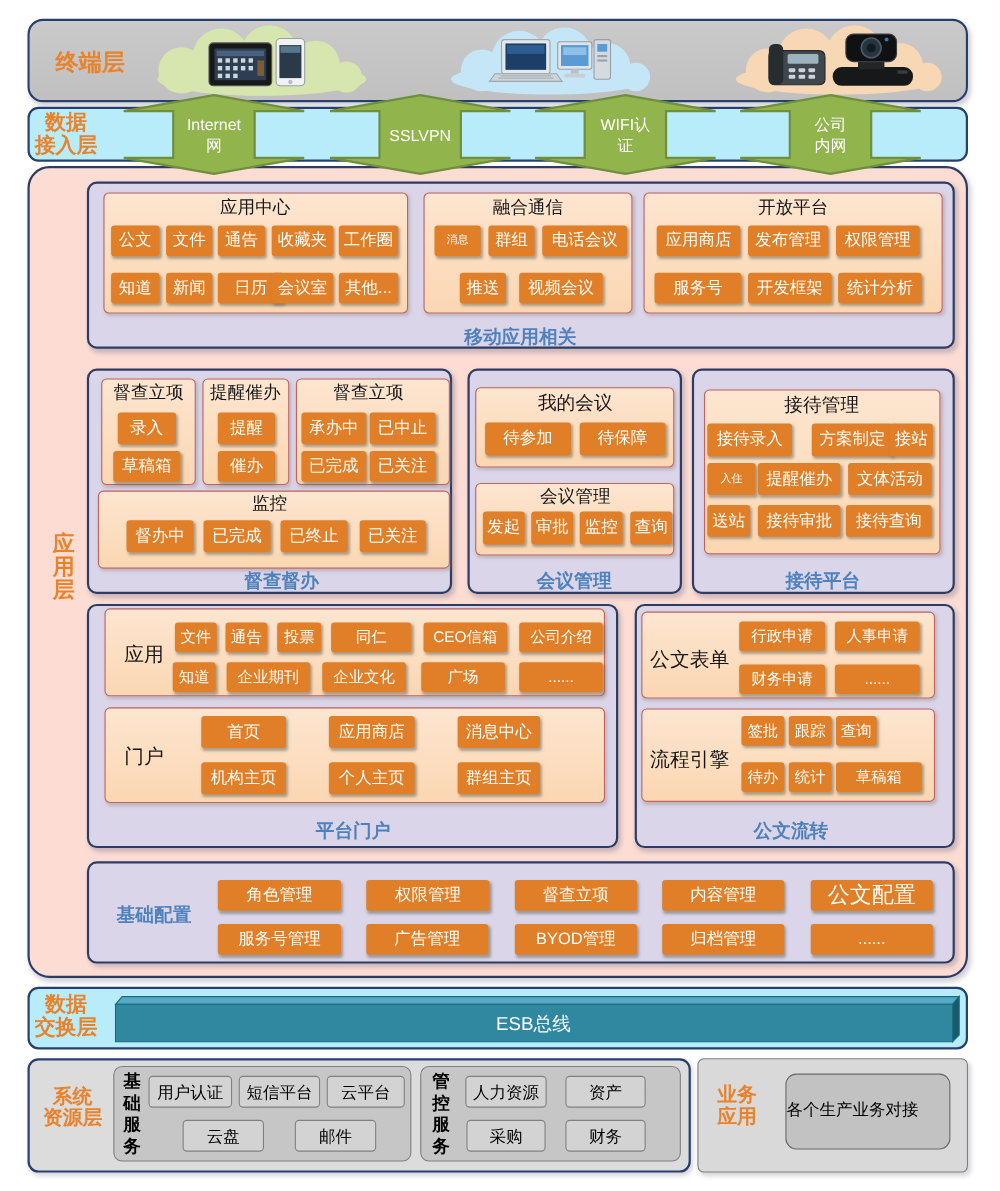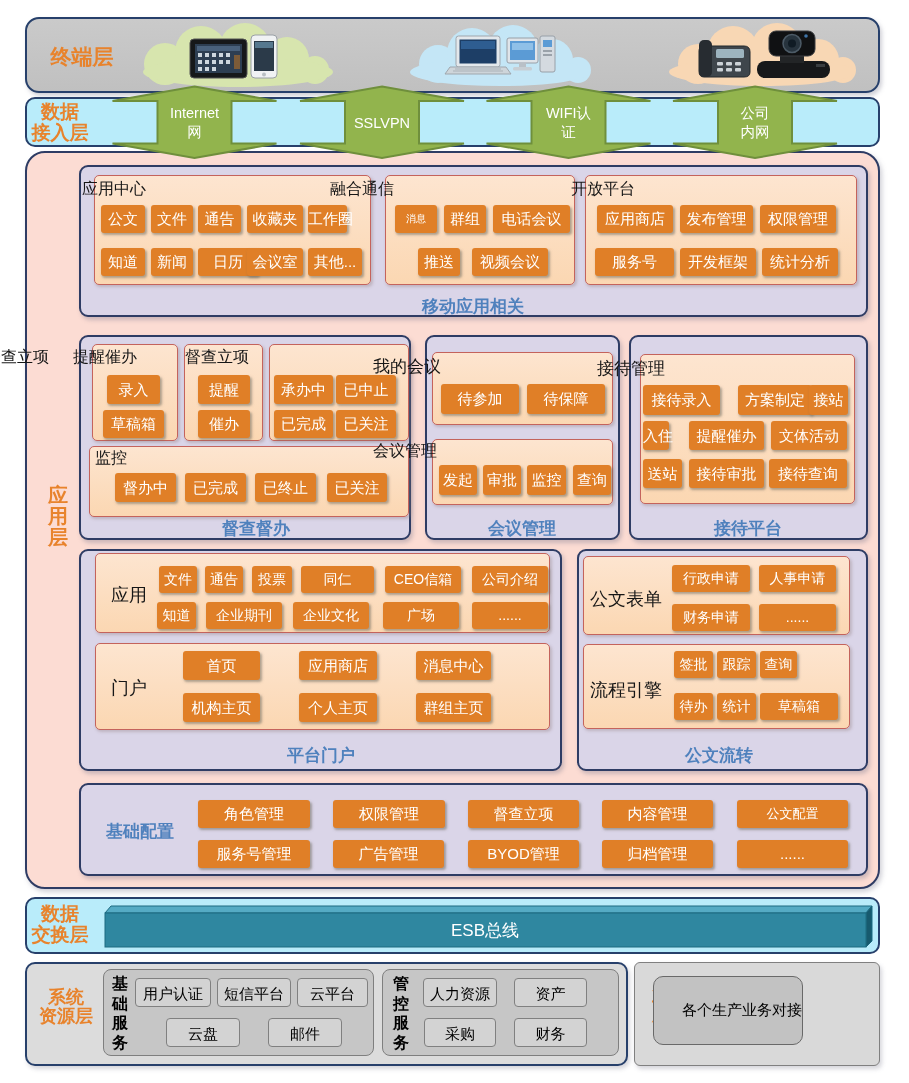--- a/index.html
+++ b/index.html
@@ -1,19 +1,19 @@
 <!DOCTYPE html>
 <html><head><meta charset="utf-8"><style>
 html,body{margin:0;padding:0}
 body{width:909px;height:1083px;position:relative;background:#fff;font-family:"Liberation Sans",sans-serif;overflow:hidden}
 div{position:absolute;box-sizing:border-box}
 .btn{background:#e07f27;color:#fff;text-align:center;border-radius:3px;box-shadow:1.5px 2px 2.5px rgba(110,105,95,.55);white-space:nowrap}
 .peach{background:linear-gradient(180deg,#fde5d0,#fbd7b2);border:1px solid #c4635c;border-radius:5px;box-shadow:1.5px 2px 3px rgba(140,120,120,.35)}
 .lav{background:#dad5e8;border:2px solid #2e3c64;border-radius:9px;box-shadow:2px 3px 4px rgba(130,125,145,.4)}
-.ttl{color:#161616;text-align:left}
+.ttl{color:#161616;text-align:center}
 .blab{color:#4f81bd;font-weight:bold;font-size:17px;text-align:center}
 .olab{color:#e8832c;font-weight:bold;text-align:center}
 .gbtn{background:#d3d3d3;border:1px solid #808080;border-radius:4px;color:#000;text-align:center;white-space:nowrap}
 </style></head><body>
 <div style="left:25px;top:17px;width:855px;height:76px;background:linear-gradient(180deg,#cacaca,#c0c0c0);border:2.5px solid #27406b;border-radius:14px;box-shadow:2px 3px 4px rgba(120,120,140,.35)"></div>
 <div class="olab" style="left:32px;top:43px;width:100px;font-size:21px">终端层</div>
 <svg style="left:0;top:0;width:909px;height:170px;position:absolute" viewBox="0 0 909 170">
 <g fill="#d7e5ae">
  <circle cx="165" cy="64" r="21"></circle>
       <circle cx="201" cy="52" r="26"></circle>
@@ -130,21 +130,21 @@
 <div class="peach" style="left:94px;top:175px;width:277px;height:110px"></div>
 <div class="peach" style="left:385px;top:175px;width:190px;height:110px"></div>
 <div class="peach" style="left:585px;top:175px;width:272px;height:110px"></div>
 <div class="ttl" style="left:82px;top:179px;width:300px;font-size:16px">应用中心</div>
 <div class="ttl" style="left:330px;top:179px;width:300px;font-size:16px">融合通信</div>
 <div class="ttl" style="left:571px;top:179px;width:300px;font-size:16px">开放平台</div>
 <div class="btn" style="left:101px;top:205px;width:44px;height:28px;line-height:28px;font-size:15px">公文</div>
 <div class="btn" style="left:151px;top:205px;width:42px;height:28px;line-height:28px;font-size:15px">文件</div>
 <div class="btn" style="left:198px;top:205px;width:43px;height:28px;line-height:28px;font-size:15px">通告</div>
 <div class="btn" style="left:247px;top:205px;width:56px;height:28px;line-height:28px;font-size:15px">收藏夹</div>
-<div class="btn" style="left:308px;top:205px;width:39px;height:28px;line-height:28px;font-size:15px">工作圈</div>
+<div class="btn" style="left:308px;top:205px;width:54px;height:28px;line-height:28px;font-size:15px">工作圈</div>
 <div class="btn" style="left:101px;top:248px;width:44px;height:28px;line-height:28px;font-size:15px">知道</div>
 <div class="btn" style="left:151px;top:248px;width:42px;height:28px;line-height:28px;font-size:15px">新闻</div>
 <div class="btn" style="left:198px;top:248px;width:60px;height:28px;line-height:28px;font-size:15px">日历</div>
 <div class="btn" style="left:247px;top:248px;width:56px;height:28px;line-height:28px;font-size:15px">会议室</div>
 <div class="btn" style="left:308px;top:248px;width:54px;height:28px;line-height:28px;font-size:15px">其他...</div>
 <div class="btn" style="left:395px;top:205px;width:42px;height:28px;line-height:28px;font-size:10px">消息</div>
 <div class="btn" style="left:444px;top:205px;width:42px;height:28px;line-height:28px;font-size:15px">群组</div>
 <div class="btn" style="left:493px;top:205px;width:77px;height:28px;line-height:28px;font-size:15px">电话会议</div>
 <div class="btn" style="left:418px;top:248px;width:42px;height:28px;line-height:28px;font-size:15px">推送</div>
 <div class="btn" style="left:472px;top:248px;width:76px;height:28px;line-height:28px;font-size:15px">视频会议</div>
@@ -188,21 +188,21 @@
 <div class="btn" style="left:439px;top:465px;width:38px;height:30px;line-height:30px;font-size:15px">发起</div>
 <div class="btn" style="left:483px;top:465px;width:38px;height:30px;line-height:30px;font-size:15px">审批</div>
 <div class="btn" style="left:527px;top:465px;width:39px;height:30px;line-height:30px;font-size:15px">监控</div>
 <div class="btn" style="left:573px;top:465px;width:38px;height:30px;line-height:30px;font-size:15px">查询</div>
 <div class="blab" style="left:372px;top:517px;width:300px">会议管理</div>
 <div class="peach" style="left:640px;top:354px;width:215px;height:150px"></div>
 <div class="ttl" style="left:597px;top:357px;width:300px;font-size:17px">接待管理</div>
 <div class="btn" style="left:643px;top:385px;width:77px;height:30px;line-height:30px;font-size:15px">接待录入</div>
 <div class="btn" style="left:738px;top:385px;width:74px;height:30px;line-height:30px;font-size:15px">方案制定</div>
 <div class="btn" style="left:809px;top:385px;width:39px;height:30px;line-height:30px;font-size:15px">接站</div>
-<div class="btn" style="left:643px;top:421px;width:26px;height:29px;line-height:29px;font-size:15px">入住</div>
+<div class="btn" style="left:643px;top:421px;width:44px;height:29px;line-height:29px;font-size:10px">入住</div>
 <div class="btn" style="left:689px;top:421px;width:75px;height:29px;line-height:29px;font-size:15px">提醒催办</div>
 <div class="btn" style="left:771px;top:421px;width:76px;height:29px;line-height:29px;font-size:15px">文体活动</div>
 <div class="btn" style="left:643px;top:459px;width:39px;height:29px;line-height:29px;font-size:15px">送站</div>
 <div class="btn" style="left:689px;top:459px;width:75px;height:29px;line-height:29px;font-size:15px">接待审批</div>
 <div class="btn" style="left:769px;top:459px;width:78px;height:29px;line-height:29px;font-size:15px">接待查询</div>
 <div class="blab" style="left:598px;top:517px;width:300px">接待平台</div>
 <div class="lav" style="left:79px;top:549px;width:483px;height:222px"></div>
 <div class="lav" style="left:577px;top:549px;width:291px;height:222px"></div>
 <div class="peach" style="left:95px;top:553px;width:455px;height:80px"></div>
 <div class="peach" style="left:95px;top:643px;width:455px;height:87px"></div>
@@ -240,21 +240,21 @@
 <div class="btn" style="left:674px;top:693px;width:39px;height:27px;line-height:27px;font-size:14px">待办</div>
 <div class="btn" style="left:717px;top:693px;width:39px;height:27px;line-height:27px;font-size:14px">统计</div>
 <div class="btn" style="left:760px;top:693px;width:78px;height:27px;line-height:27px;font-size:14px">草稿箱</div>
 <div class="blab" style="left:569px;top:744px;width:300px">公文流转</div>
 <div class="lav" style="left:79px;top:783px;width:789px;height:93px"></div>
 <div class="blab" style="left:60px;top:820px;width:160px">基础配置</div>
 <div class="btn" style="left:198px;top:800px;width:112px;height:28px;line-height:28px;font-size:15px">角色管理</div>
 <div class="btn" style="left:333px;top:800px;width:112px;height:28px;line-height:28px;font-size:15px">权限管理</div>
 <div class="btn" style="left:468px;top:800px;width:111px;height:28px;line-height:28px;font-size:15px">督查立项</div>
 <div class="btn" style="left:602px;top:800px;width:111px;height:28px;line-height:28px;font-size:15px">内容管理</div>
-<div class="btn" style="left:737px;top:800px;width:111px;height:28px;line-height:28px;font-size:13px">公文配置</div>
+<div class="btn" style="left:737px;top:800px;width:111px;height:28px;line-height:28px;font-size:20px">公文配置</div>
 <div class="btn" style="left:198px;top:840px;width:112px;height:28px;line-height:28px;font-size:15px">服务号管理</div>
 <div class="btn" style="left:333px;top:840px;width:111px;height:28px;line-height:28px;font-size:15px">广告管理</div>
 <div class="btn" style="left:468px;top:840px;width:111px;height:28px;line-height:28px;font-size:15px">BYOD管理</div>
 <div class="btn" style="left:602px;top:840px;width:111px;height:28px;line-height:28px;font-size:15px">归档管理</div>
 <div class="btn" style="left:737px;top:840px;width:111px;height:28px;line-height:28px;font-size:15px">......</div>
 <div style="left:25px;top:897px;width:855px;height:57px;background:#b9ecfa;border:2.5px solid #27406b;border-radius:10px"></div>
 <div class="olab" style="left:10px;top:903px;width:100px;font-size:19px;line-height:21px">数据<br>交换层</div>
 <svg style="left:0;top:895px;width:909px;height:60px;position:absolute" viewBox="0 0 909 60">
 <polygon points="105,18 111,11 872,11 866,18" fill="#55abc4" stroke="#1d6a80" stroke-width="1"></polygon>
 <polygon points="866,18 872,11 872,46 866,52" fill="#175a6e" stroke="#1d6a80" stroke-width="1"></polygon>
@@ -271,12 +271,12 @@
 <div class="gbtn" style="left:217px;top:978px;width:74px;height:29px;line-height:29px;font-size:15px">短信平台</div>
 <div class="gbtn" style="left:297px;top:978px;width:71px;height:29px;line-height:29px;font-size:15px">云平台</div>
 <div class="gbtn" style="left:166px;top:1018px;width:74px;height:29px;line-height:29px;font-size:15px">云盘</div>
 <div class="gbtn" style="left:268px;top:1018px;width:74px;height:29px;line-height:29px;font-size:15px">邮件</div>
 <div class="gbtn" style="left:423px;top:978px;width:74px;height:29px;line-height:29px;font-size:15px">人力资源</div>
 <div class="gbtn" style="left:514px;top:978px;width:73px;height:29px;line-height:29px;font-size:15px">资产</div>
 <div class="gbtn" style="left:424px;top:1018px;width:72px;height:29px;line-height:29px;font-size:15px">采购</div>
 <div class="gbtn" style="left:514px;top:1018px;width:73px;height:29px;line-height:29px;font-size:15px">财务</div>
 <div style="left:634px;top:962px;width:246px;height:104px;background:#d9d9d9;border:1.5px solid #808080;border-radius:6px;box-shadow:2px 3px 4px rgba(120,120,140,.3)"></div>
 <div class="olab" style="left:630px;top:985px;width:80px;font-size:18px;line-height:20px">业务<br>应用</div>
-<div style="left:653px;top:976px;width:150px;height:69px;background:#c2c2c2;border:1.5px solid #696969;border-radius:10px;color:#000;font-size:15px;text-align:right;line-height:66px">各个生产业务对接</div>
+<div style="left:714px;top:976px;width:150px;height:69px;background:#c2c2c2;border:1.5px solid #696969;border-radius:10px;color:#000;font-size:15px;text-align:left;line-height:66px">各个生产业务对接</div>
 </body></html>

